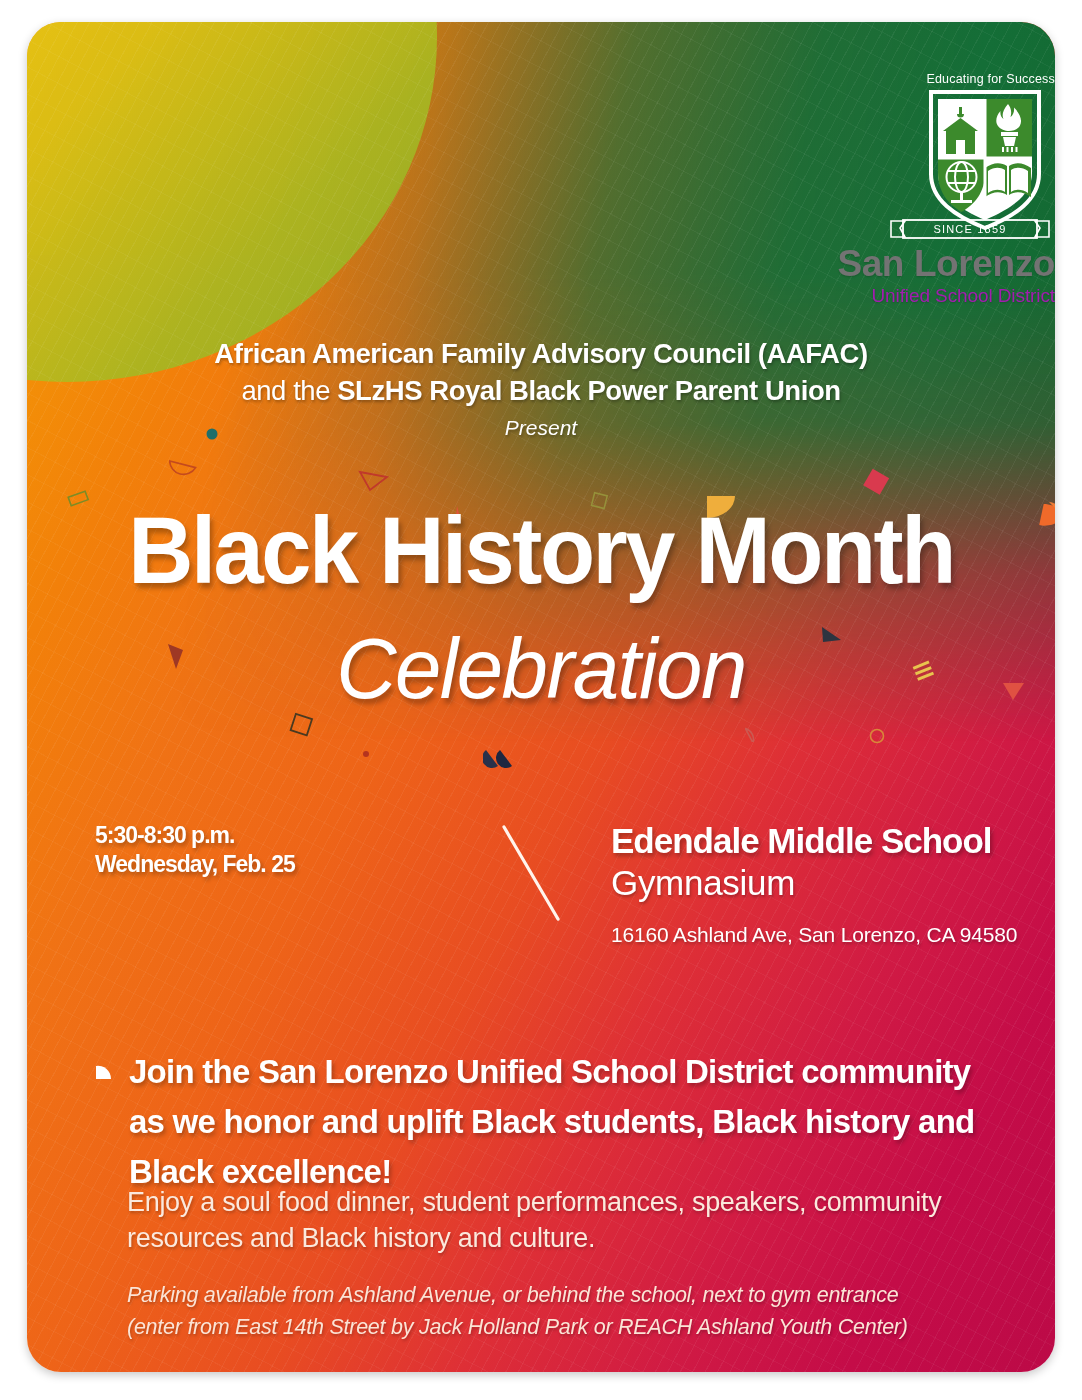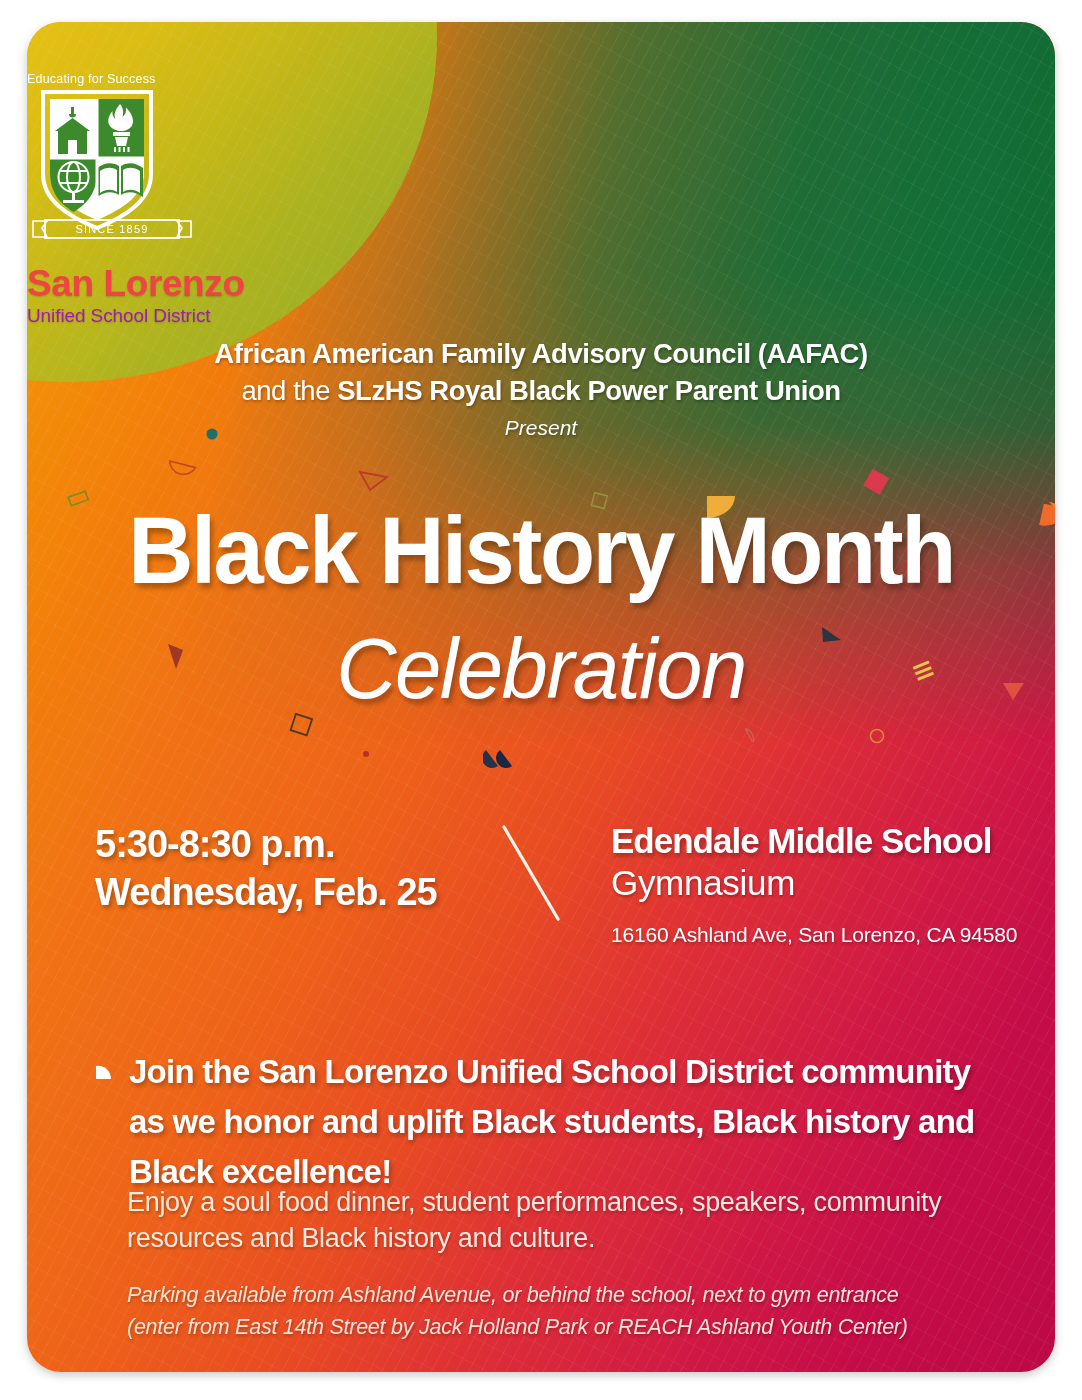--- a/index.html
+++ b/index.html
@@ -85,30 +85,30 @@
   
   .confetti{position:absolute;inset:0;pointer-events:none;}
   .cf{position:absolute;}
 
   
   .content{position:absolute;inset:0;}
 
   
   .logo-wrap{
     position:absolute;left:0;right:0;top:50px;
-    display:flex;flex-direction:column;align-items:flex-start;
+    display:flex;flex-direction:column;align-items:flex-end;
   }
   .logo-tag{
     color:#ffffff;font-size:12.5px;letter-spacing:.2px;
     margin-bottom:2px;
   }
   .shield-svg{display:block;}
   .logo-name{
-    color:#ef4444;font-weight:bold;font-size:37px;
-    letter-spacing:-.4px;margin-top:22px;line-height:1.05;
+    color:#737373;font-weight:bold;font-size:37px;
+    letter-spacing:-.4px;margin-top:2px;line-height:1.05;
     text-shadow:0 1px 2px rgba(0,0,0,.18);
   }
   .logo-sub{
     color:#a21caf;font-size:19px;letter-spacing:-.1px;margin-top:1px;
     text-shadow:0 1px 2px rgba(0,0,0,.18);
   }
 
   
   .presenters{
     position:absolute;left:0;right:0;top:316px;text-align:center;
@@ -140,21 +140,21 @@
     position:absolute;left:0;right:0;top:603px;text-align:center;
     color:#fff;font-style:italic;font-size:86px;line-height:1;
     letter-spacing:-1.6px;
     transform:scaleX(.97);
     text-shadow:3px 5px 5px rgba(0,0,0,.28);
   }
 
   
   .when{
     position:absolute;left:68px;top:799px;color:#fff;
-    font-weight:bold;font-size:38px;line-height:1.26;
+    font-weight:bold;font-size:23px;line-height:1.26;
     letter-spacing:-1.0px;
     text-shadow:2px 3px 4px rgba(0,0,0,.30);
   }
   .divider{
     position:absolute;left:474px;top:802px;
     width:60px;height:98px;
   }
   .where{position:absolute;left:584px;top:800px;color:#fff;}
   .where-name{
     font-weight:bold;font-size:35px;letter-spacing:-1.0px;line-height:1.1;

